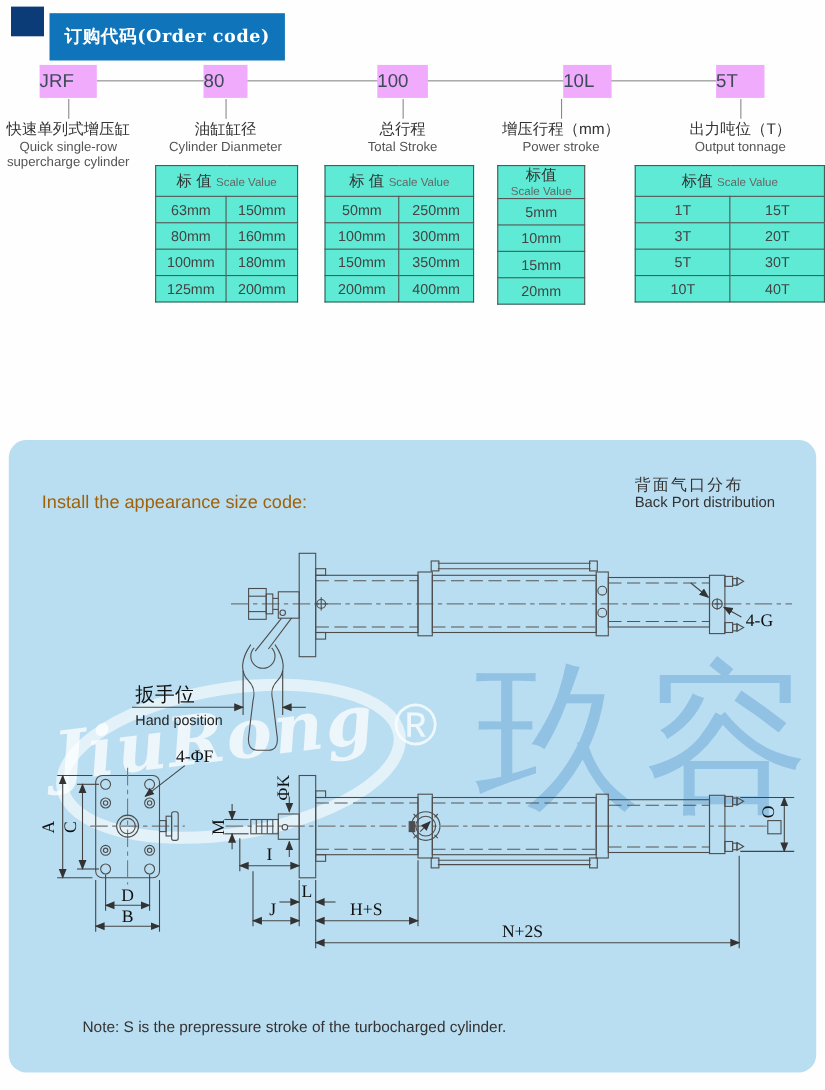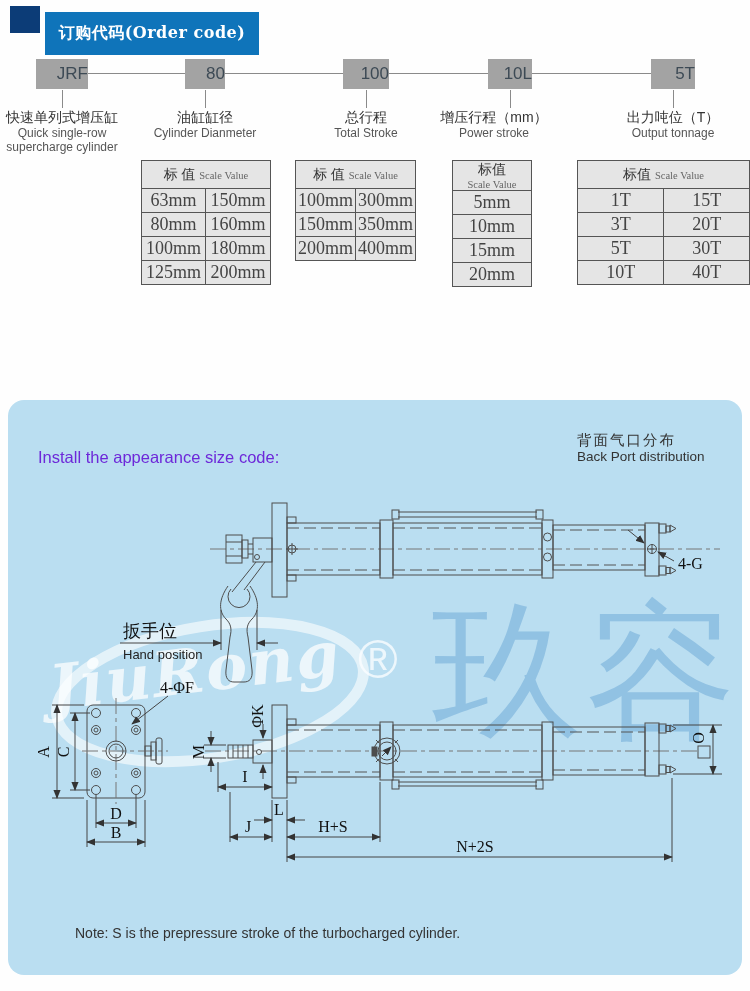--- a/index.html
+++ b/index.html
@@ -6,39 +6,39 @@
   #canvas{position:relative;width:750px;height:991px;background:#fefefe;overflow:hidden;
           font-family:"Liberation Sans",sans-serif;color:#333;}
 
   
   .hdr-sq{position:absolute;left:10px;top:6px;width:30px;height:27px;background:#0c3c77;}
   .hdr-bar{position:absolute;left:29px;top:12px;width:214px;height:43px;background:#0f74ba;
            display:flex;align-items:center;justify-content:center;margin-left:16px;}
   .hdr-bar span{color:#fff;font-family:"DejaVu Serif",serif;font-weight:bold;font-size:16px;letter-spacing:.5px;}
 
   
-  .code-box{position:absolute;top:59px;height:30px;background:#a3a3a3;color:#3d4a55;
-            display:flex;align-items:center;justify-content:flex-end;font-size:17px;}
+  .code-box{position:absolute;top:59px;height:30px;background:#f0abfc;color:#3d4a55;
+            display:flex;align-items:center;justify-content:flex-start;font-size:17px;}
   .hline{position:absolute;top:73px;height:1px;background:#8a8a8a;}
   .stem{position:absolute;width:1px;height:18px;top:90px;background:#8a8a8a;}
   .lbl{position:absolute;top:108px;width:160px;text-align:center;}
   .lbl .cn{font-size:14px;color:#333;line-height:18px;}
   .lbl .en{font-size:12px;color:#555;line-height:14px;}
 
   
-  table.spec{position:absolute;top:160px;border-collapse:collapse;background:#e5e5e5;font-family:Liberation Serif, serif;}
-  table.spec td{border:1px solid #555;text-align:center;font-size:18px;color:#444;height:23px;padding:0 2px;}
+  table.spec{position:absolute;top:150px;border-collapse:collapse;background:#5eead4;}
+  table.spec td{border:1px solid #555;text-align:center;font-size:13px;color:#444;height:23px;padding:0 2px;}
   table.spec td.hd{height:27px;font-size:14px;color:#333;}
   table.spec td .hd-en{font-size:10.5px;color:#666;margin-left:4px;}
   table.spec td .hd-en-block{display:block;font-size:10.5px;color:#666;line-height:11px;}
 
   
   .panel{position:absolute;left:8px;top:400px;width:734px;height:575px;background:#badef1;border-radius:16px;}
   .panel-title-cn{position:absolute;left:38px;top:424px;font-size:19px;color:#222;letter-spacing:1px;}
-  .panel-title-en{position:absolute;left:38px;top:448px;font-size:16.5px;color:#6d28d9;}
+  .panel-title-en{position:absolute;left:38px;top:448px;font-size:16.5px;color:#a16207;}
   .backport-cn{position:absolute;left:577px;top:431px;font-size:14.5px;color:#333;font-family:"Liberation Serif",serif;letter-spacing:2px;}
   .backport-en{position:absolute;left:577px;top:449px;font-size:13.5px;color:#333;}
   .note-cn{position:absolute;left:75px;top:905px;font-size:14px;color:#333;}
   .note-en{position:absolute;left:75px;top:925px;font-size:14px;color:#333;}
 
   
   .wm-swoosh{position:absolute;left:20px;top:590px;pointer-events:none;}
   .wm-logo{position:absolute;left:48px;top:632px;width:330px;font-family:"DejaVu Serif",serif;
            font-style:italic;font-weight:bold;font-size:62px;color:rgba(255,255,255,0.72);
            transform:rotate(-7deg);letter-spacing:2px;pointer-events:none;}
@@ -71,21 +71,21 @@
 
   <div class="code-box" style="left:36px;width:52px;">
     <span>JRF</span>
     </div>
   <div class="code-box" style="left:185px;width:40px;">
     <span>80</span>
     </div>
   <div class="code-box" style="left:343px;width:46px;">
     <span>100</span>
     </div>
-  <div class="code-box" style="left:488px;width:44px;">
+  <div class="code-box" style="left:512px;width:44px;">
     <span>10L</span>
     </div>
   <div class="code-box" style="left:651px;width:44px;">
     <span>5T</span>
     </div>
 
   <div class="stem" style="left:62px;"></div>
   <div class="stem" style="left:205px;"></div>
   <div class="stem" style="left:366px;"></div>
   <div class="stem" style="left:510px;"></div>
@@ -97,21 +97,21 @@
     <div class="en">supercharge cylinder</div>
   </div>
   <div class="lbl" style="left:286px;">
     <div class="cn">总行程</div>
     <div class="en">Total Stroke</div>
   </div>
   <div class="lbl" style="left:125px;">
     <div class="cn">油缸缸径</div>
     <div class="en">Cylinder Dianmeter</div>
   </div>
-  <div class="lbl" style="left:414px;">
+  <div class="lbl" style="left:430px;">
     <div class="cn">增压行程（mm）</div>
     <div class="en">Power stroke</div>
   </div>
   <div class="lbl" style="left:593px;">
     <div class="cn">出力吨位（T）</div>
     <div class="en">Output tonnage</div>
   </div>
 
   <table class="spec" style="left:141px;">
     <tbody>
@@ -136,20 +136,24 @@
           <td>200mm</td>
         </tr>
   </tbody>
     </table>
 
   <table class="spec" style="left:295px;">
     <tbody>
         <tr>
           <td class="hd" colspan="2">
       <span>标 值</span><span class="hd-en">Scale Value</span></td>
+        </tr>
+    <tr>
+          <td style="width:62px;">50mm</td>
+          <td style="width:63px;">250mm</td>
         </tr>
     <tr>
           <td>100mm</td>
           <td>300mm</td>
         </tr>
     <tr>
           <td>150mm</td>
           <td>350mm</td>
         </tr>
     <tr>

